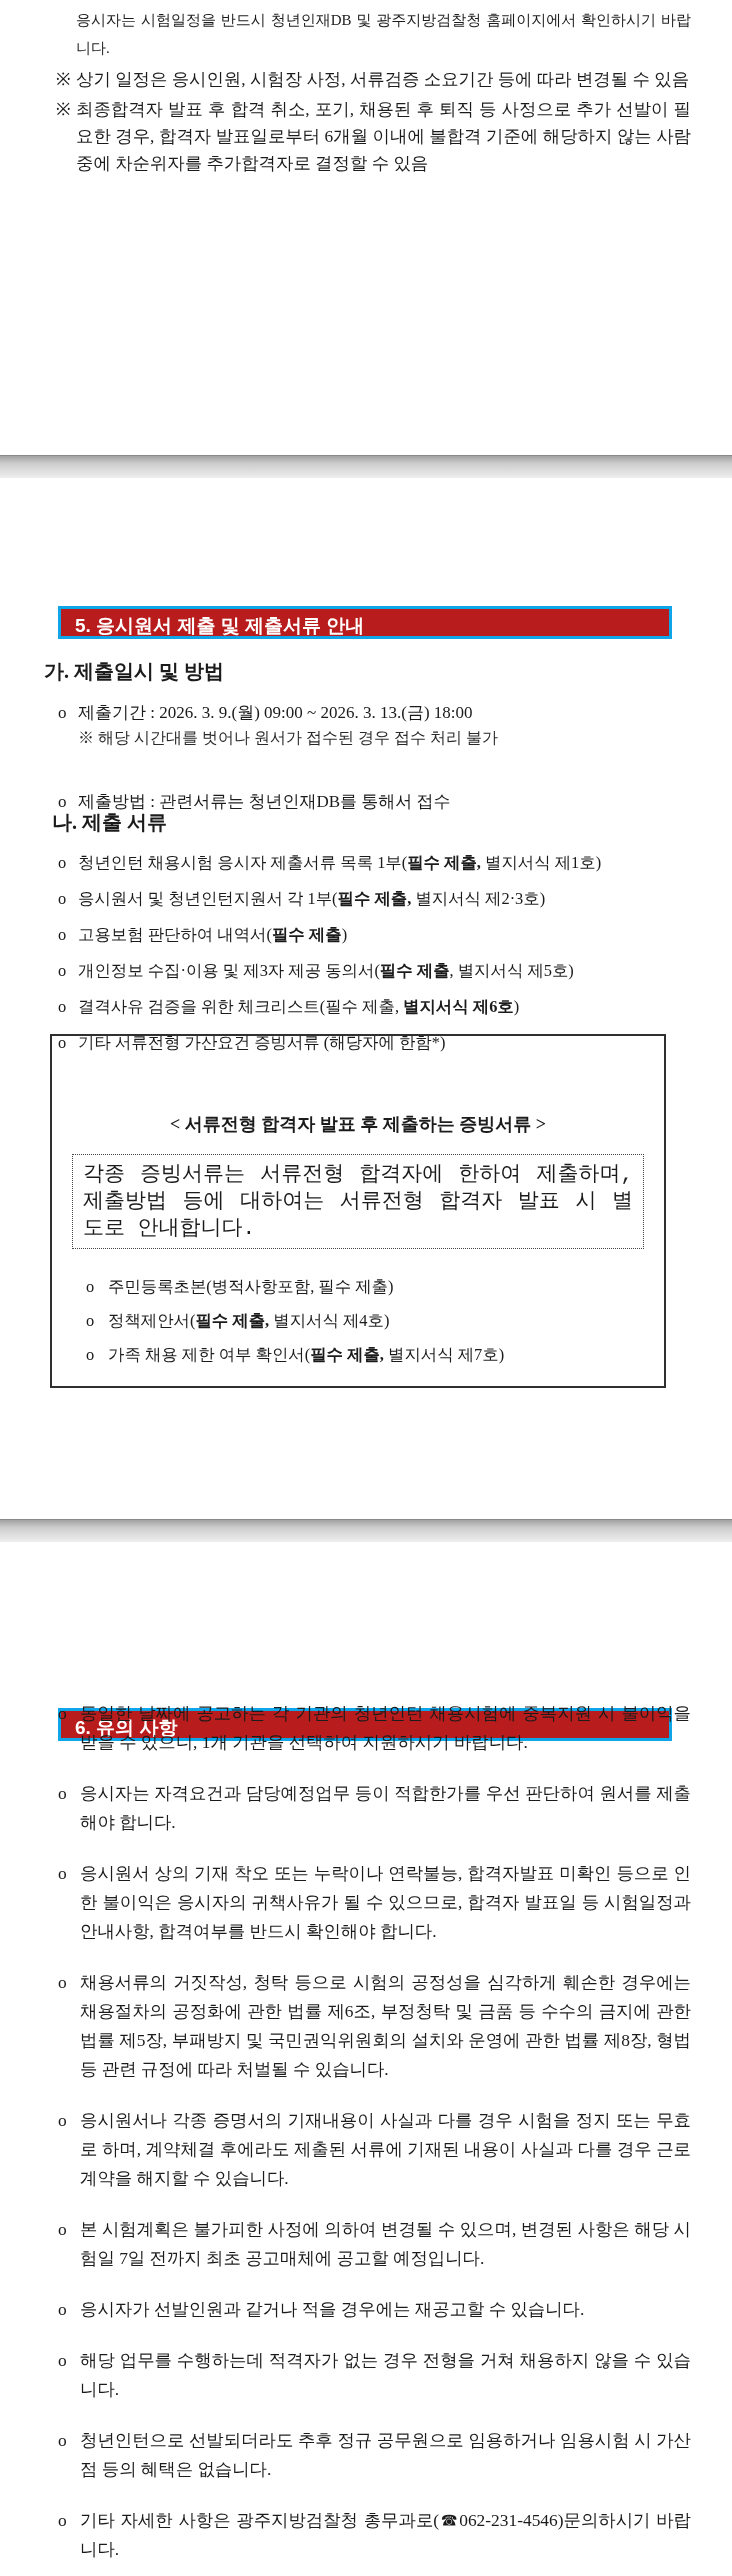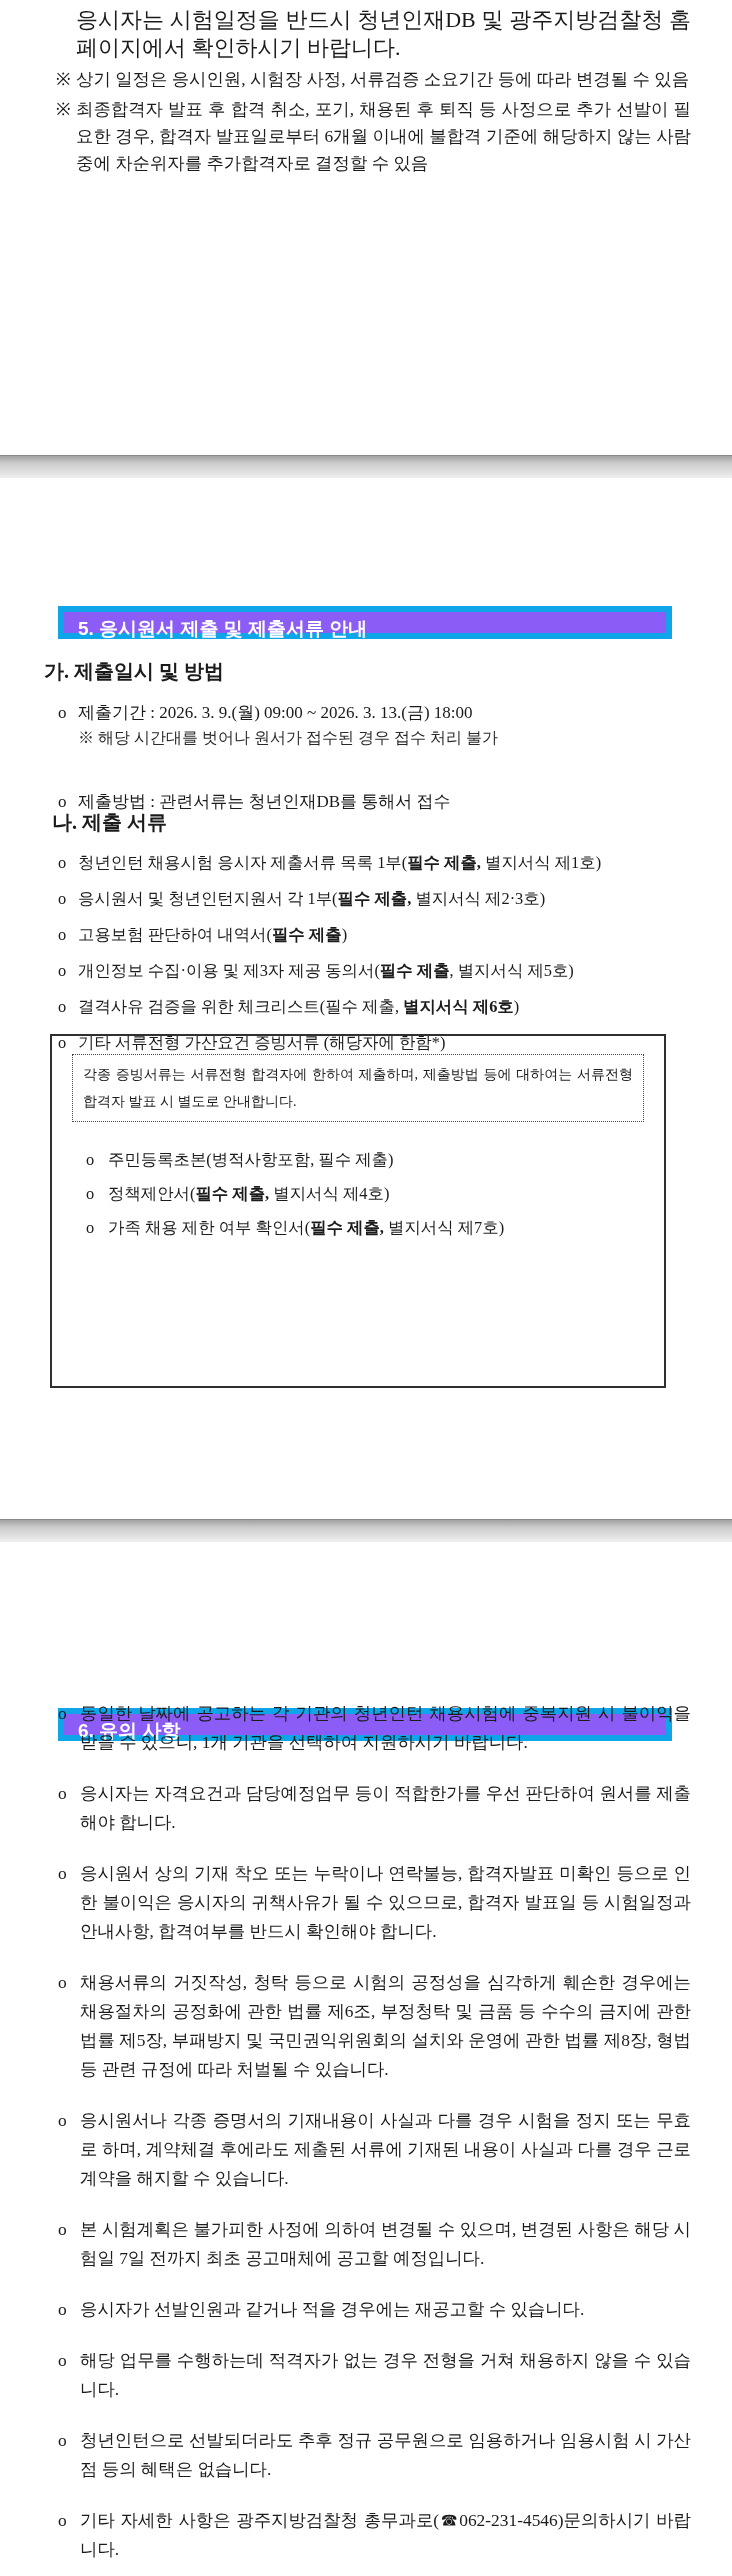--- a/index.html
+++ b/index.html
@@ -5,58 +5,58 @@
   html,body{margin:0;padding:0;}
   body{
     width:732px;height:2576px;position:relative;background:#ffffff;
     font-family:"Liberation Serif","DejaVu Serif",serif;color:#1b1b1b;
     overflow:hidden;
   }
   .abs{position:absolute;}
 
   
   #top-block{top:6px;left:44px;width:647px;}
-  .cont-par{margin:0 15px 4px 32px;width:615px;text-align:justify;font-size:22px;line-height:28px;}
+  .cont-par{margin:0 15px 4px 32px;width:615px;text-align:justify;font-size:15px;line-height:28px;}
   .note{position:relative;padding-left:32px;text-align:justify;font-size:17.4px;line-height:27px;margin-top:3px;}
   .note .marker{position:absolute;left:12px;}
 
   
   .page-sep{
     left:0;width:732px;height:22px;
     border-top:1px solid #8a8a8a;
     background:linear-gradient(180deg,#a2a2a2 0%,#cdcdcd 35%,#efefef 100%);
   }
 
   
   .sec-bar{
-    left:58px;width:614px;height:33px;background:#8b5cf6;
+    left:58px;width:614px;height:33px;background:#b91c1c;
     color:#ffffff;font-family:"Liberation Sans","DejaVu Sans",sans-serif;
     font-weight:bold;font-size:19px;line-height:33px;padding-left:14px;
-    box-sizing:border-box;border:6px solid #0ea5e9;
+    box-sizing:border-box;border:3px solid #0ea5e9;
   }
 
   .sub-heading{font-weight:bold;font-size:20px;}
 
   
   .b-item{position:relative;padding-left:34px;font-size:17px;line-height:27px;white-space:nowrap;}
   .b-item .marker{position:absolute;left:14px;}
   .subnote{font-size:16px;color:#2a2a2a;white-space:nowrap;}
 
   #doc-list .b-item{margin-bottom:9px;font-size:16.4px;}
 
   
   #attachment-box{
     top:1034px;left:50px;width:616px;height:354px;
     border:2px solid #2f2f2f;box-sizing:border-box;
   }
   .box-title{margin-top:76px;text-align:center;font-weight:bold;font-size:18px;}
   .box-notice{
     margin:18px 20px 0 20px;border:1.5px dotted #444;padding:6px 10px;
-    font-size:14px;line-height:27px;text-align:justify;
-    font-family:Liberation Serif, serif;
+    font-size:21px;line-height:27px;text-align:justify;
+    font-family:Liberation Mono, monospace;
   }
   #box-list{margin-top:24px;padding-left:34px;}
   #box-list .b-item{padding-left:22px;margin-bottom:7px;font-size:16.4px;}
   #box-list .b-item .marker{left:0;}
 
   
   #notice-list{top:1699px;left:44px;width:647px;}
   #notice-list .b-item{
     white-space:normal;padding-left:36px;margin-bottom:22px;
     font-size:17.4px;line-height:29px;text-align:justify;
@@ -121,20 +121,21 @@
     <span class="marker">o</span>
     <span><span>결격사유 검증을 위한 체크리스트(필수 제출, </span><span class="bold">별지서식 제6호</span><span>)</span></span>
   </div>
   <div class="b-item">
     <span class="marker">o</span>
     <span><span>기타 서류전형 가산요건 증빙서류 (해당자에 한함*)</span></span>
   </div>
 </div>
 
 <div class="abs" id="attachment-box">
+  <div class="box-title">&lt; 서류전형 합격자 발표 후 제출하는 증빙서류 &gt;</div>
   <div class="box-notice">각종 증빙서류는 서류전형 합격자에 한하여 제출하며, 제출방법 등에 대하여는 서류전형 합격자 발표 시 별도로 안내합니다.</div>
   <div id="box-list">
     <div class="b-item">
       <span class="marker">o</span>
       <span><span>주민등록초본(병적사항포함, 필수 제출)</span></span>
     </div>
     <div class="b-item">
       <span class="marker">o</span>
       <span><span>정책제안서(</span><span class="bold">필수 제출,</span><span> 별지서식 제4호)</span></span>
     </div>

